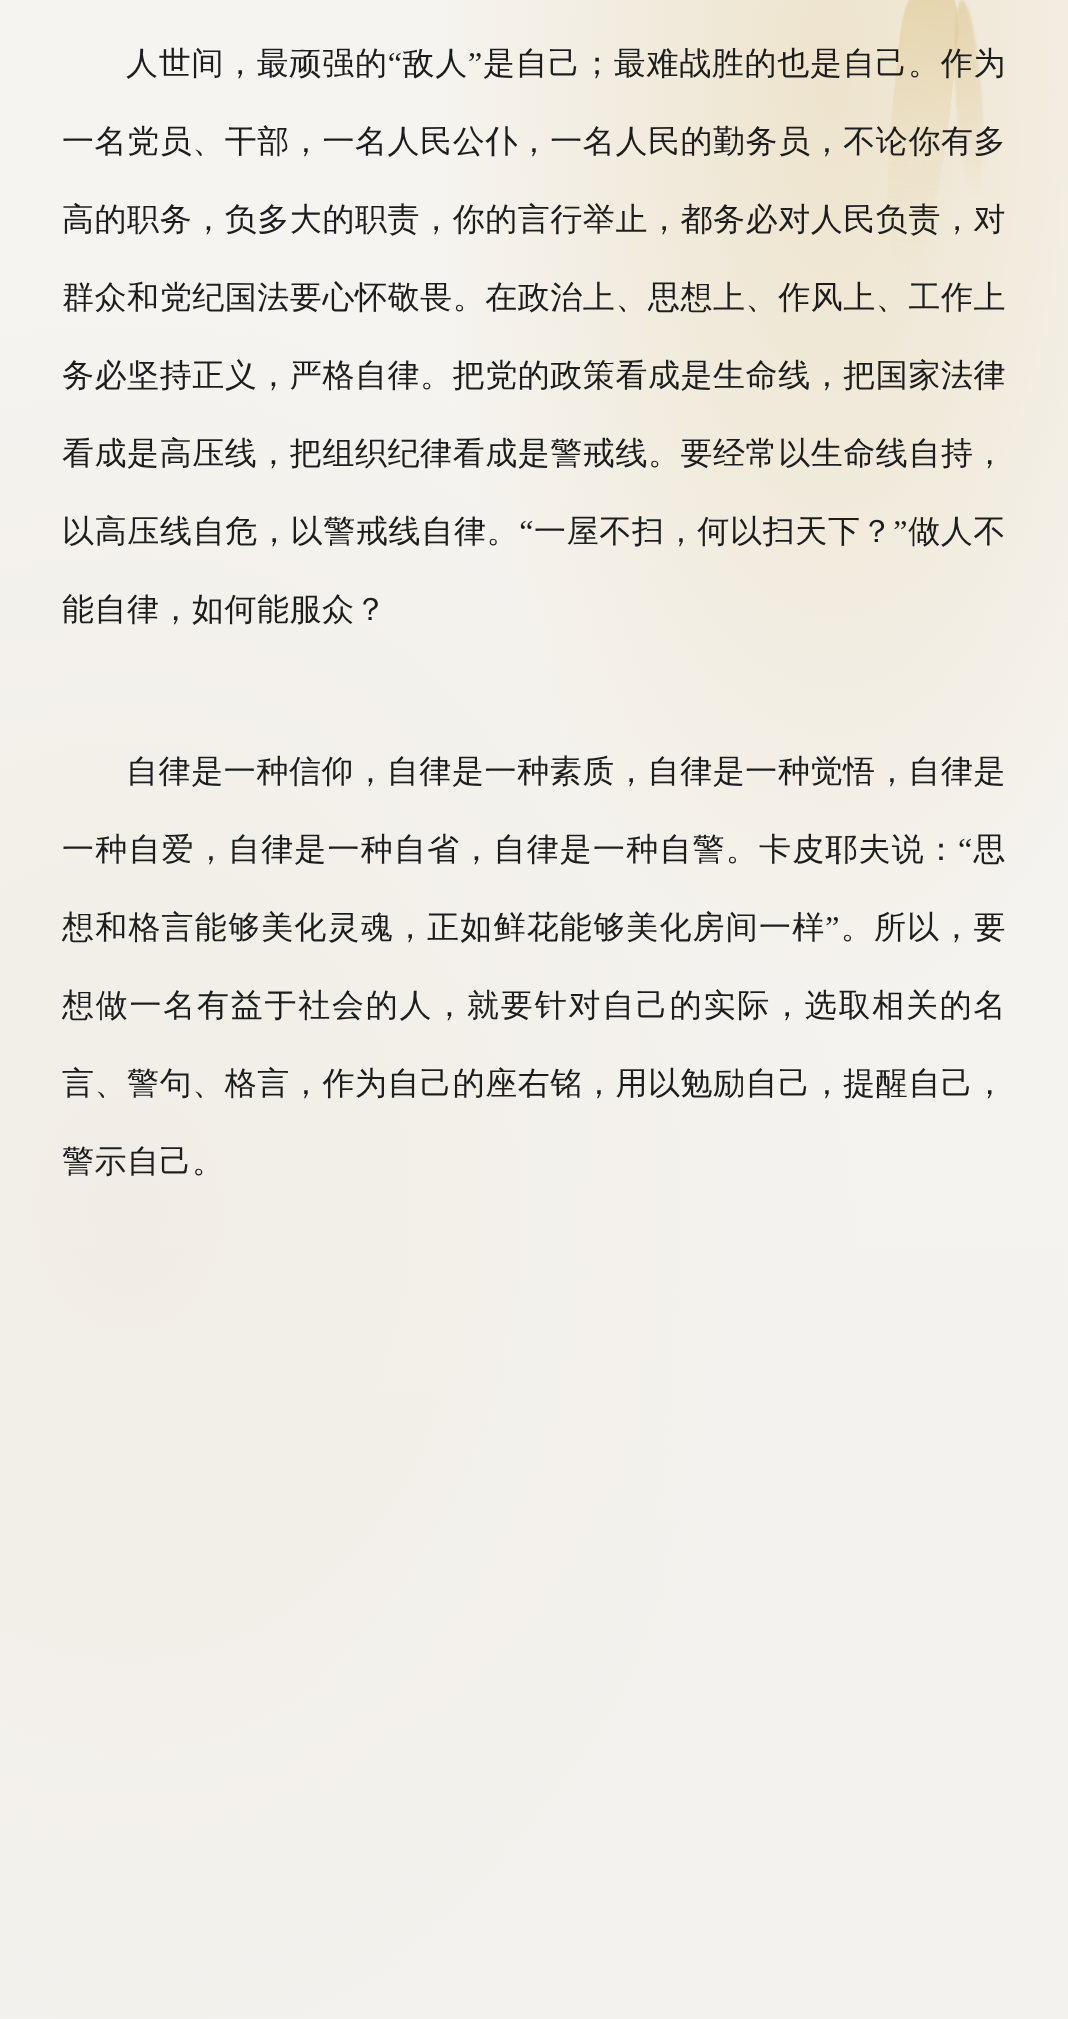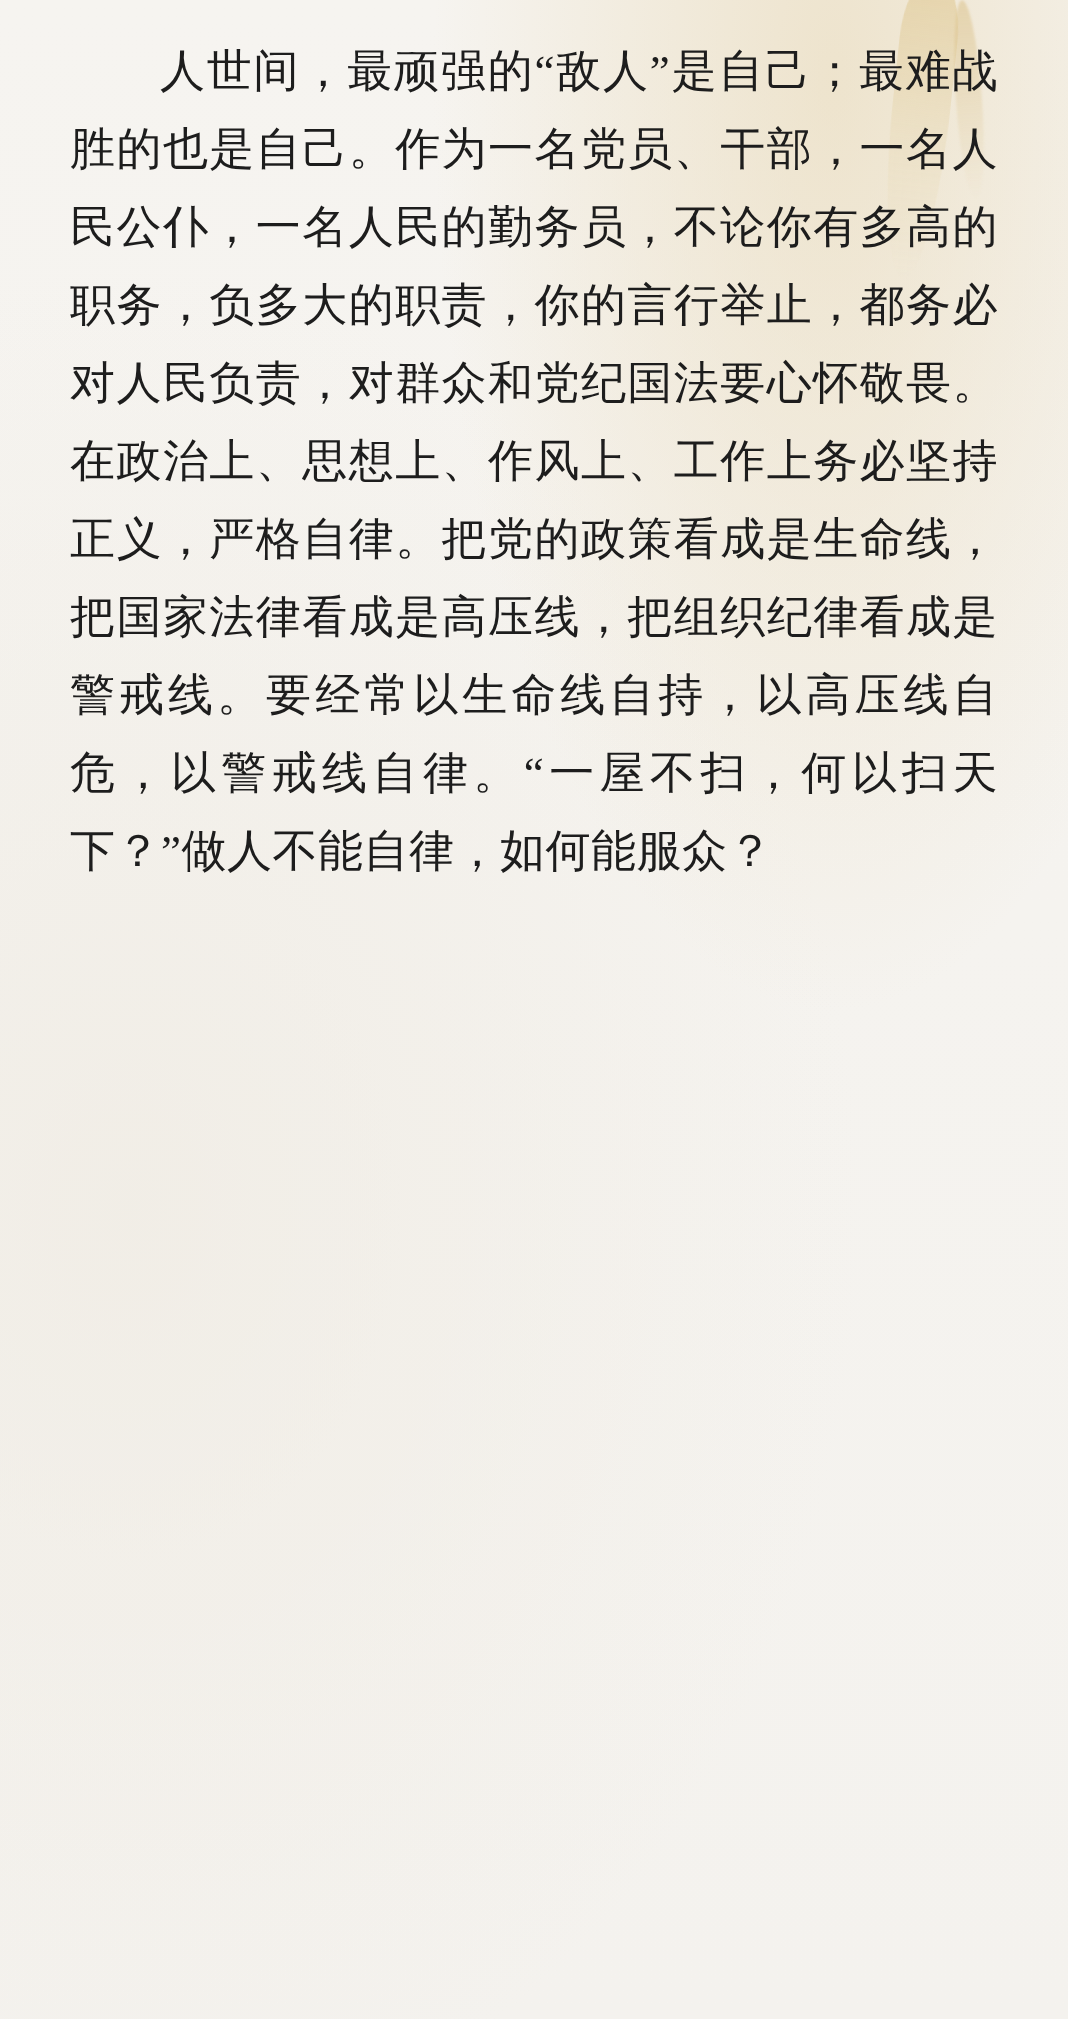--- a/index.html
+++ b/index.html
@@ -52,23 +52,23 @@
   .content {
     position: absolute;
     left: 0;
     top: 0;
     width: 1068px;
     padding: 24px 62px 0 62px;
     box-sizing: border-box;
   }
 
   p.para {
-    margin: 8px;
+    margin: 0;
     color: #1d1d1d;
-    font-size: 45px;
+    font-size: 32px;
     line-height: 78px;
     letter-spacing: 0.5px;
     text-align: justify;
     text-justify: inter-ideograph;
     text-indent: 2em;
     font-family: "Liberation Serif", "DejaVu Serif", serif;
     font-weight: 500;
   }
   p.para + p.para {
     margin-top: 84px;
@@ -76,14 +76,15 @@
 </style>
 </head>
 <body>
 
 <div class="page">
   <div class="ribbon"></div>
   <div class="ribbon2"></div>
 
   <div class="content">
     <p class="para">人世间，最顽强的“敌人”是自己；最难战胜的也是自己。作为一名党员、干部，一名人民公仆，一名人民的勤务员，不论你有多高的职务，负多大的职责，你的言行举止，都务必对人民负责，对群众和党纪国法要心怀敬畏。在政治上、思想上、作风上、工作上务必坚持正义，严格自律。把党的政策看成是生命线，把国家法律看成是高压线，把组织纪律看成是警戒线。要经常以生命线自持，以高压线自危，以警戒线自律。“一屋不扫，何以扫天下？”做人不能自律，如何能服众？</p>
+    <p class="para">自律是一种信仰，自律是一种素质，自律是一种觉悟，自律是一种自爱，自律是一种自省，自律是一种自警。卡皮耶夫说：“思想和格言能够美化灵魂，正如鲜花能够美化房间一样”。所以，要想做一名有益于社会的人，就要针对自己的实际，选取相关的名言、警句、格言，作为自己的座右铭，用以勉励自己，提醒自己，警示自己。</p>
   </div>
 </div>
 
 </body></html>

